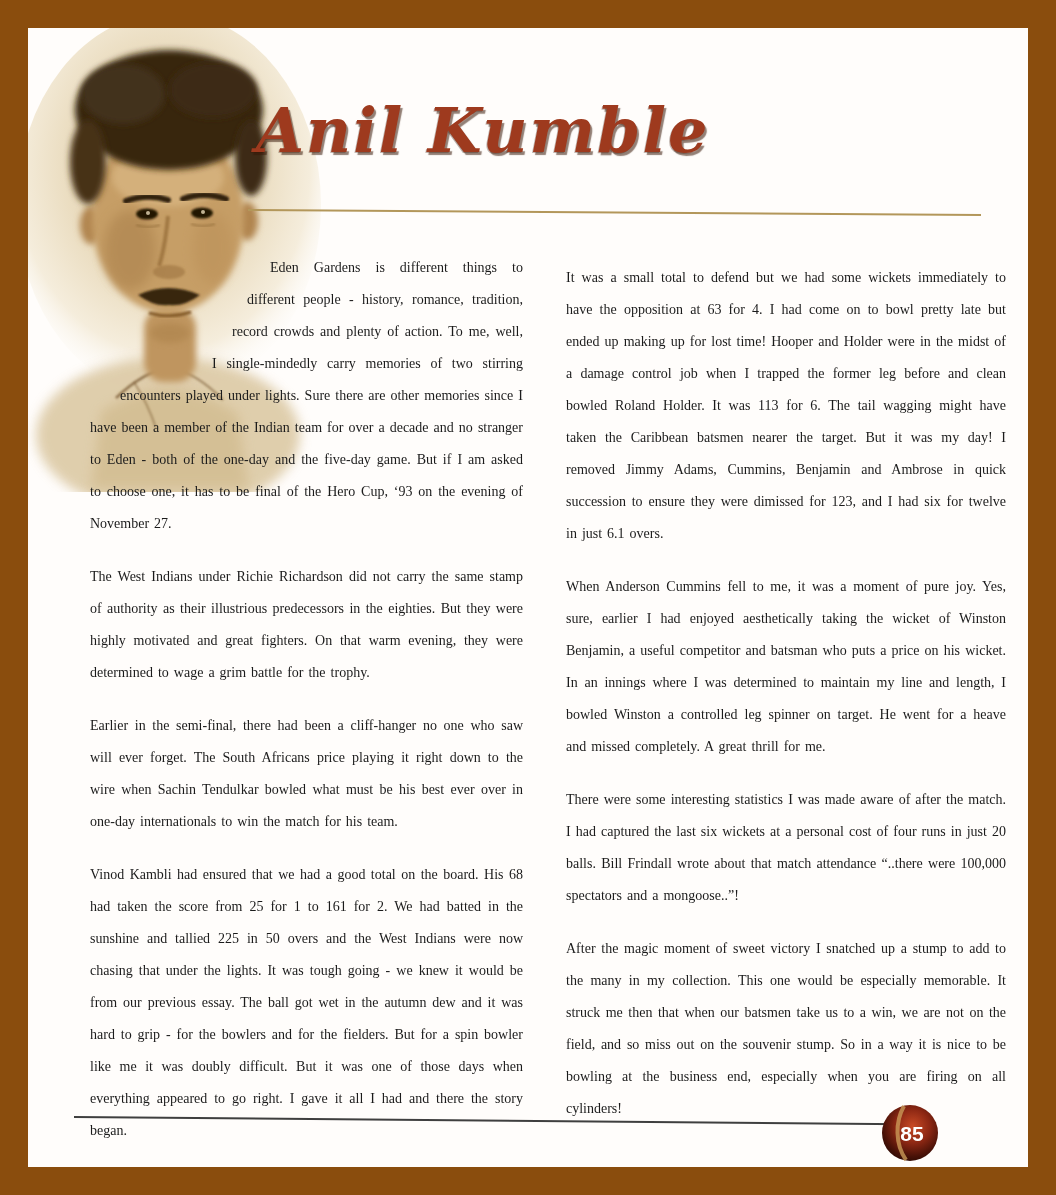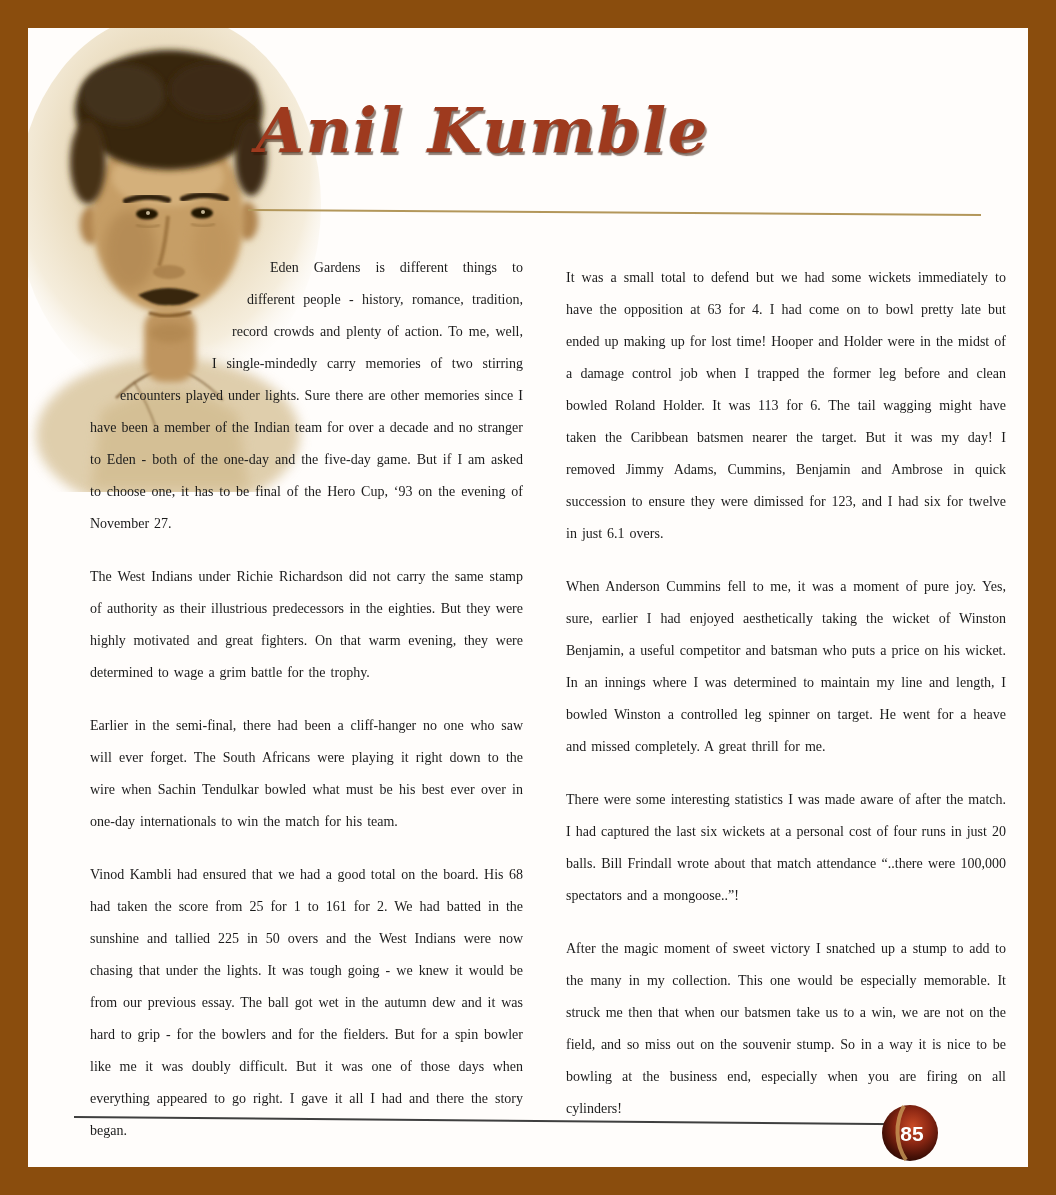--- a/index.html
+++ b/index.html
@@ -111,21 +111,21 @@
 
   <div class="col col-left">
     <div class="wrap-spacer ws1"></div>
     <div class="wrap-spacer ws2"></div>
     <div class="wrap-spacer ws3"></div>
     <div class="wrap-spacer ws4"></div>
     <div class="wrap-spacer ws5"></div>
     <div class="wrap-spacer ws6"></div>
     <p>Eden Gardens is different things to different people - history, romance, tradition, record crowds and plenty of action. To me, well, I single-mindedly carry memories of two stirring encounters played under lights. Sure there are other memories since I have been a member of the Indian team for over a decade and no stranger to Eden - both of the one-day and the five-day game. But if I am asked to choose one, it has to be final of the Hero Cup, ‘93 on the evening of November 27.</p>
     <p>The West Indians under Richie Richardson did not carry the same stamp of authority as their illustrious predecessors in the eighties. But they were highly motivated and great fighters. On that warm evening, they were determined to wage a grim battle for the trophy.</p>
-    <p>Earlier in the semi-final, there had been a cliff-hanger no one who saw will ever forget. The South Africans were playing it right down to the wire when Sachin Tendulkar bowled what must be his best ever over in one-day internationals to win the match for his team.</p>
+    <p>Earlier in the semi-final, there had been a cliff-hanger no one who saw will ever forget. The South Africans price playing it right down to the wire when Sachin Tendulkar bowled what must be his best ever over in one-day internationals to win the match for his team.</p>
     <p>Vinod Kambli had ensured that we had a good total on the board. His 68 had taken the score from 25 for 1 to 161 for 2. We had batted in the sunshine and tallied 225 in 50 overs and the West Indians were now chasing that under the lights. It was tough going - we knew it would be from our previous essay. The ball got wet in the autumn dew and it was hard to grip - for the bowlers and for the fielders. But for a spin bowler like me it was doubly difficult. But it was one of those days when everything appeared to go right. I gave it all I had and there the story began.</p>
   </div>
 
   <div class="col col-right">
     <p>It was a small total to defend but we had some wickets immediately to have the opposition at 63 for 4. I had come on to bowl pretty late but ended up making up for lost time! Hooper and Holder were in the midst of a damage control job when I trapped the former leg before and clean bowled Roland Holder. It was 113 for 6. The tail wagging might have taken the Caribbean batsmen nearer the target. But it was my day! I removed Jimmy Adams, Cummins, Benjamin and Ambrose in quick succession to ensure they were dimissed for 123, and I had six for twelve in just 6.1 overs.</p>
     <p>When Anderson Cummins fell to me, it was a moment of pure joy. Yes, sure, earlier I had enjoyed aesthetically taking the wicket of Winston Benjamin, a useful competitor and batsman who puts a price on his wicket. In an innings where I was determined to maintain my line and length, I bowled Winston a controlled leg spinner on target. He went for a heave and missed completely. A great thrill for me.</p>
     <p>There were some interesting statistics I was made aware of after the match. I had captured the last six wickets at a personal cost of four runs in just 20 balls. Bill Frindall wrote about that match attendance “..there were 100,000 spectators and a mongoose..”!</p>
     <p>After the magic moment of sweet victory I snatched up a stump to add to the many in my collection. This one would be especially memorable. It struck me then that when our batsmen take us to a win, we are not on the field, and so miss out on the souvenir stump. So in a way it is nice to be bowling at the business end, especially when you are firing on all cylinders!</p>
   </div>
 

